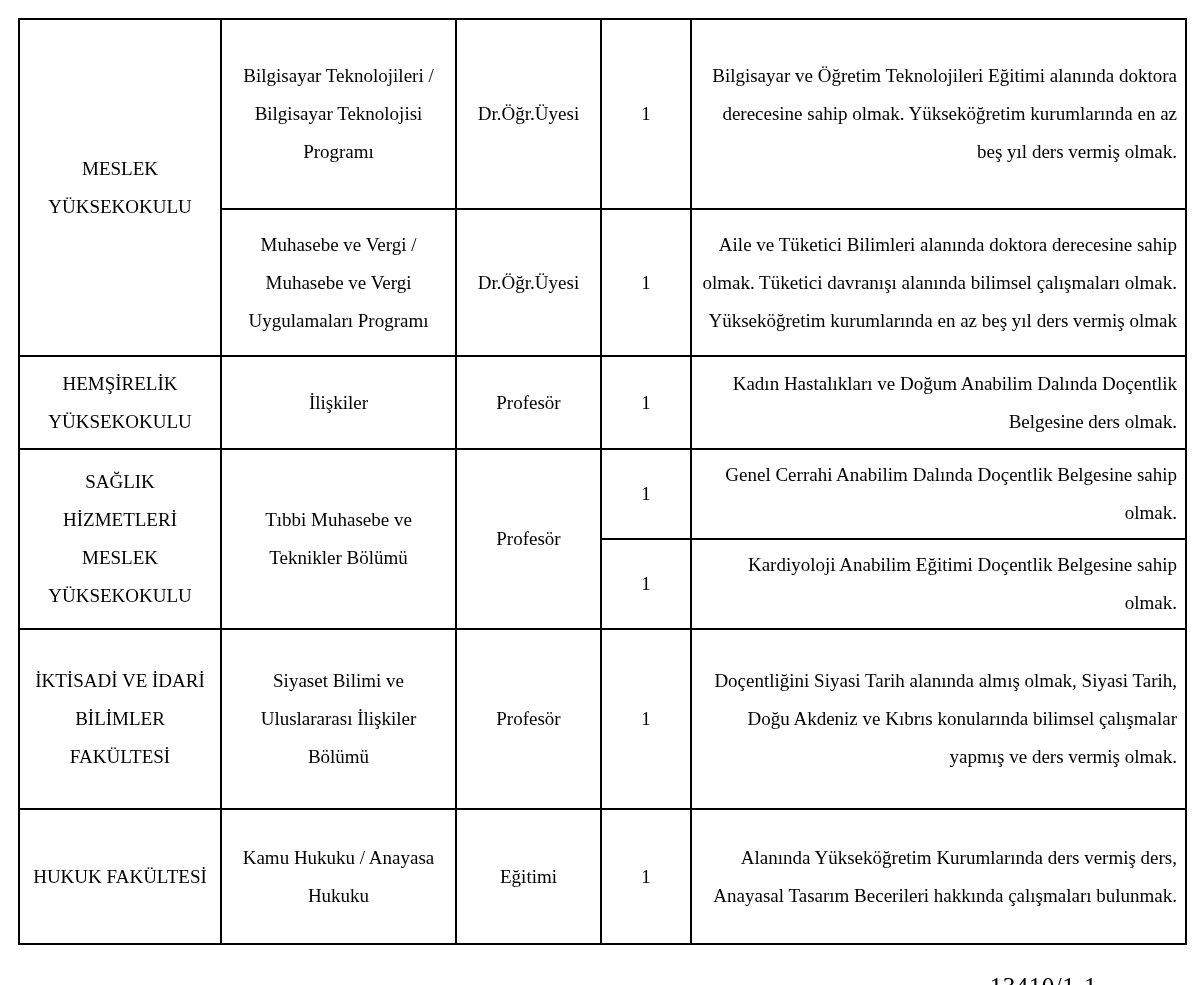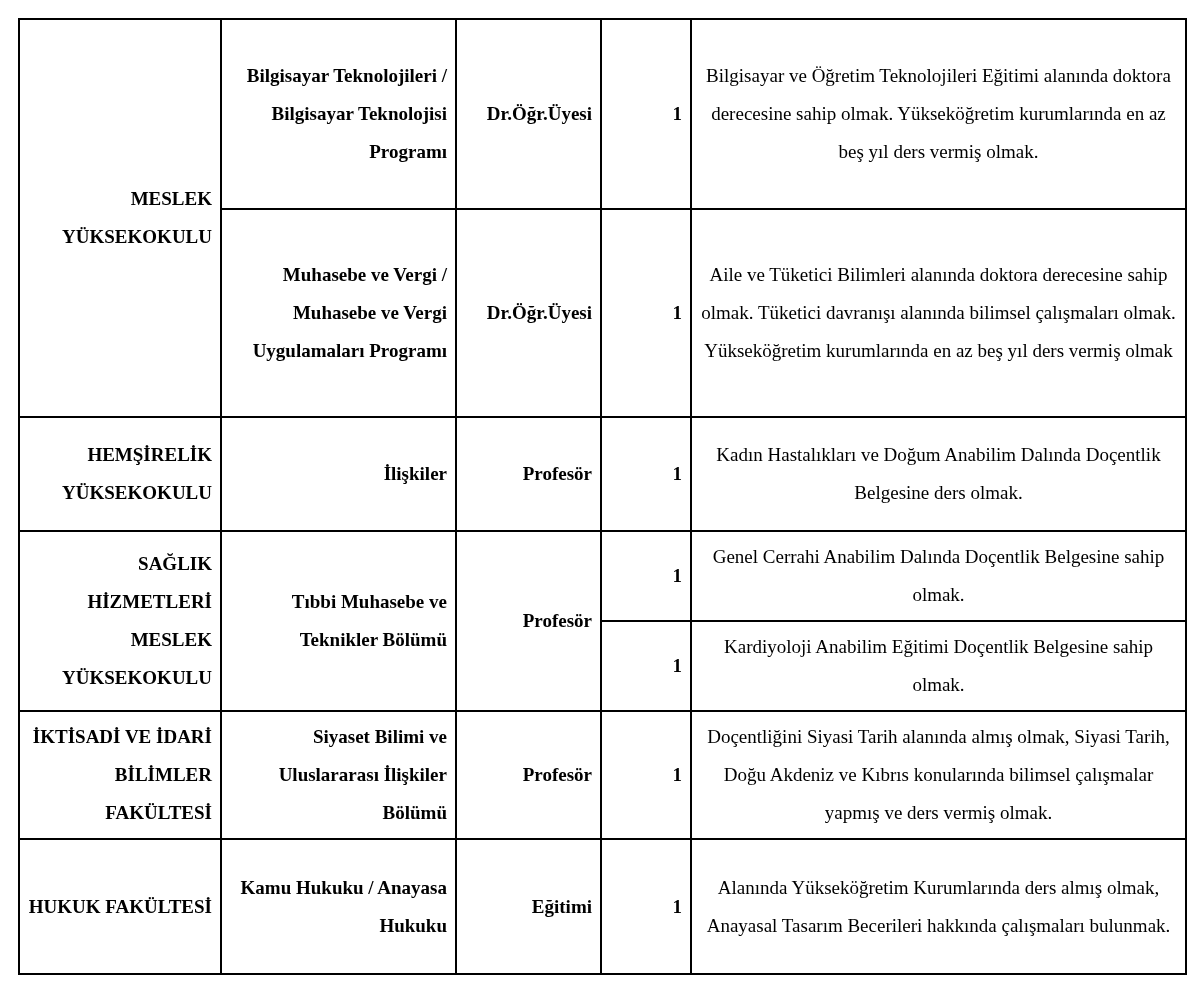--- a/index.html
+++ b/index.html
@@ -26,25 +26,24 @@
     border: 2px solid #000000;
     font-size: 19px;
     line-height: 2.0;
     padding: 4px 8px;
     vertical-align: middle;
     box-sizing: border-box;
     overflow: hidden;
     word-wrap: break-word;
   }
   td.c-unit, td.c-program, td.c-title, td.c-count {
-    text-align: right;
-    font-weight: bold;
+    text-align: center;
   }
   td.c-req {
-    text-align: center;
+    text-align: right;
     padding-left: 9px;
     padding-right: 6px;
   }
   .footer-ref {
     width: 1167px;
     text-align: right;
     padding-right: 88px;
     box-sizing: border-box;
     margin-top: 28px;
     font-size: 25px;
@@ -66,60 +65,60 @@
     </colgroup>
     <tbody>
 
       <tr style="height:190px">
         <td class="c-unit" rowspan="2">MESLEK YÜKSEKOKULU</td>
         <td class="c-program">Bilgisayar Teknolojileri / Bilgisayar Teknolojisi Programı</td>
         <td class="c-title">Dr.Öğr.Üyesi</td>
         <td class="c-count">1</td>
         <td class="c-req">Bilgisayar ve Öğretim Teknolojileri Eğitimi alanında doktora derecesine sahip olmak. Yükseköğretim kurumlarında en az beş yıl ders vermiş olmak.</td>
       </tr>
-      <tr style="height:208px">
+      <tr style="height:147px">
         <td class="c-program">Muhasebe ve Vergi / Muhasebe ve Vergi Uygulamaları Programı</td>
         <td class="c-title">Dr.Öğr.Üyesi</td>
         <td class="c-count">1</td>
         <td class="c-req">Aile ve Tüketici Bilimleri alanında doktora derecesine sahip olmak. Tüketici davranışı alanında bilimsel çalışmaları olmak. Yükseköğretim kurumlarında en az beş yıl ders vermiş olmak</td>
       </tr>
 
-      <tr style="height:114px">
+      <tr style="height:93px">
         <td class="c-unit">HEMŞİRELİK YÜKSEKOKULU</td>
         <td class="c-program">İlişkiler</td>
         <td class="c-title">Profesör</td>
         <td class="c-count">1</td>
         <td class="c-req">Kadın Hastalıkları ve Doğum Anabilim Dalında Doçentlik Belgesine ders olmak.</td>
       </tr>
 
       <tr style="height:90px">
         <td class="c-unit" rowspan="2">SAĞLIK HİZMETLERİ MESLEK YÜKSEKOKULU</td>
         <td class="c-program" rowspan="2">Tıbbi Muhasebe ve Teknikler Bölümü</td>
         <td class="c-title" rowspan="2">Profesör</td>
         <td class="c-count">1</td>
         <td class="c-req">Genel Cerrahi Anabilim Dalında Doçentlik Belgesine sahip olmak.</td>
       </tr>
       <tr style="height:90px">
         <td class="c-count">1</td>
         <td class="c-req">Kardiyoloji Anabilim Eğitimi Doçentlik Belgesine sahip olmak.</td>
       </tr>
 
-      <tr style="height:128px">
+      <tr style="height:180px">
         <td class="c-unit">İKTİSADİ VE İDARİ BİLİMLER FAKÜLTESİ</td>
         <td class="c-program">Siyaset Bilimi ve Uluslararası İlişkiler Bölümü</td>
         <td class="c-title">Profesör</td>
         <td class="c-count">1</td>
         <td class="c-req">Doçentliğini Siyasi Tarih alanında almış olmak, Siyasi Tarih, Doğu Akdeniz ve Kıbrıs konularında bilimsel çalışmalar yapmış ve ders vermiş olmak.</td>
       </tr>
 
       <tr style="height:135px">
         <td class="c-unit">HUKUK FAKÜLTESİ</td>
         <td class="c-program">Kamu Hukuku / Anayasa Hukuku</td>
         <td class="c-title">Eğitimi</td>
         <td class="c-count">1</td>
-        <td class="c-req">Alanında Yükseköğretim Kurumlarında ders almış olmak, Anayasal Tasarım Becerileri hakkında çalışmaları bulunmak.</td>
+        <td class="c-req">Alanında Yükseköğretim Kurumlarında ders vermiş ders, Anayasal Tasarım Becerileri hakkında çalışmaları bulunmak.</td>
       </tr>
     </tbody>
   </table>
 
   <div class="footer-ref">13410/1-1</div>
 
 </div>
 
 </body></html>

